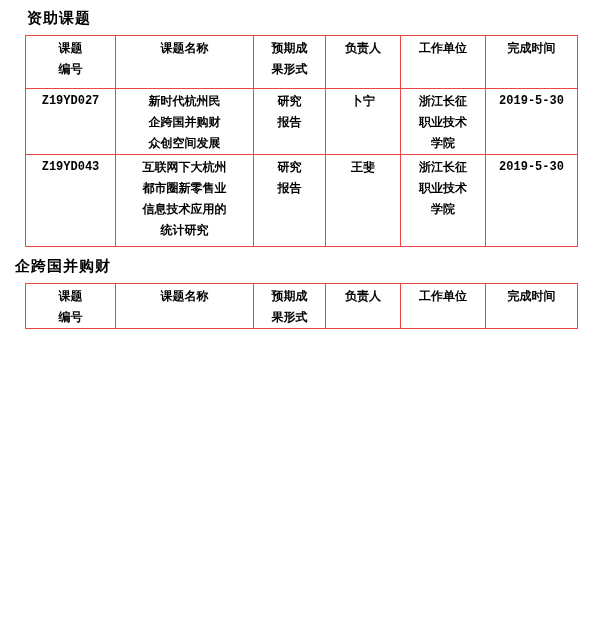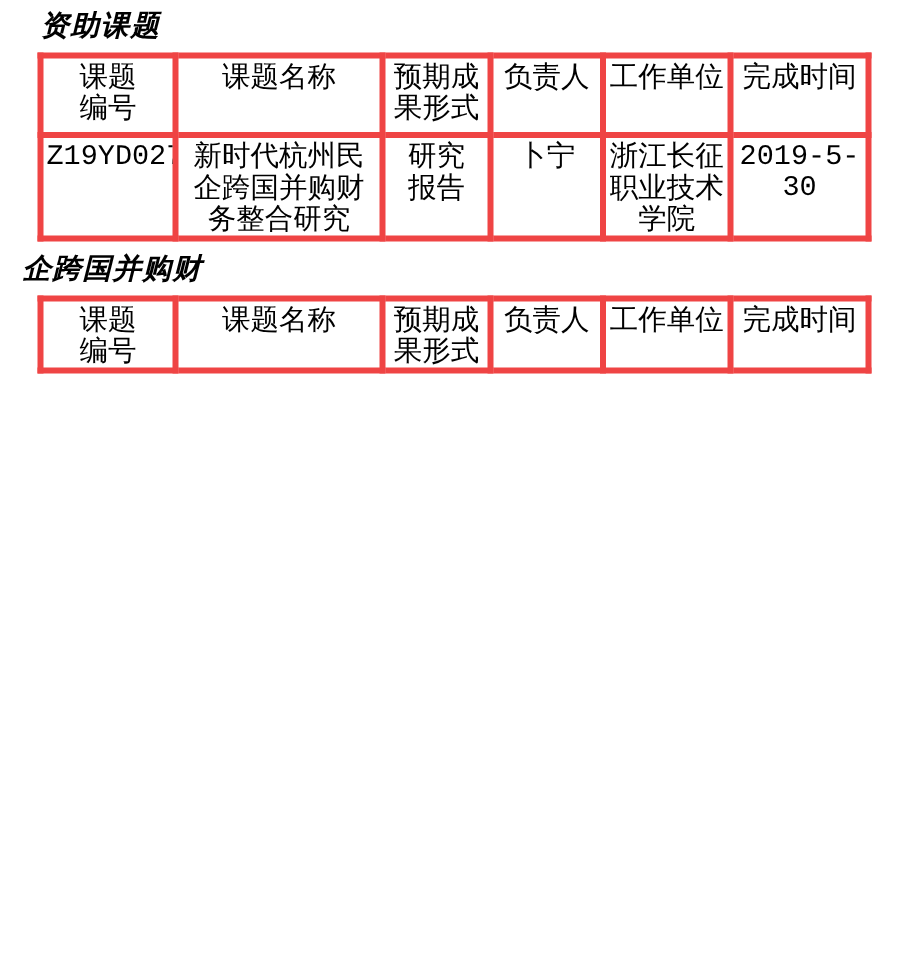--- a/index.html
+++ b/index.html
@@ -7,41 +7,40 @@
   body {
     width: 601px;
     height: 635px;
     font-family: "Liberation Serif", "DejaVu Serif", serif;
     color: #000000;
     overflow: hidden;
   }
   .page { width: 601px; height: 635px; padding-top: 8px; }
   .section-title {
     font-family: "Liberation Sans", "DejaVu Sans", sans-serif;
-    font-size: 19px;
+    font-size: 15px;
     font-weight: bold;
     letter-spacing: 1px;
     line-height: 20px;
-    font-style: italic;
   }
   .title-funded { margin: 0 0 7px 27px; }
   .title-self   { margin: 9px 0 7px 15px; }
   .projects-table {
     border-collapse: collapse;
     table-layout: fixed;
     width: 552px;
     margin-left: 25px;
   }
   .projects-table th, .projects-table td {
-    border: 4px solid #ef4444;
+    border: 1px solid #ef4444;
     vertical-align: top;
     text-align: center;
     white-space: pre-line;
-    font-weight: normal;
-    font-size: 19px;
+    font-weight: bold;
+    font-size: 12px;
     line-height: 21px;
     padding: 2px 2px 0 2px;
     overflow: hidden;
   }
   .col-code  { width: 90px; }
   .col-name  { width: 138px; }
   .col-form  { width: 72px; }
   .col-lead  { width: 75px; }
   .col-unit  { width: 85px; }
   .col-date  { width: 92px; }
@@ -82,24 +81,38 @@
         <th>预期成
 果形式</th>
         <th>负责人</th>
         <th>工作单位</th>
         <th>完成时间</th>
       </tr>
       <tr class="t1-r0">
         <td class="mono">Z19YD027</td>
         <td>新时代杭州民
 企跨国并购财
-务整合研究</td>
+众创空间发展</td>
         <td>研究
 报告</td>
         <td>卜宁</td>
+        <td>浙江长征
+职业技术
+学院</td>
+        <td class="mono">2019-5-30</td>
+      </tr>
+      <tr class="t1-r2">
+        <td class="mono">Z19YD043</td>
+        <td>互联网下大杭州
+都市圈新零售业
+信息技术应用的
+统计研究</td>
+        <td>研究
+报告</td>
+        <td>王斐</td>
         <td>浙江长征
 职业技术
 学院</td>
         <td class="mono">2019-5-30</td>
       </tr>
     </tbody>
   </table>
 
   <div class="section-title title-self">企跨国并购财</div>
 

